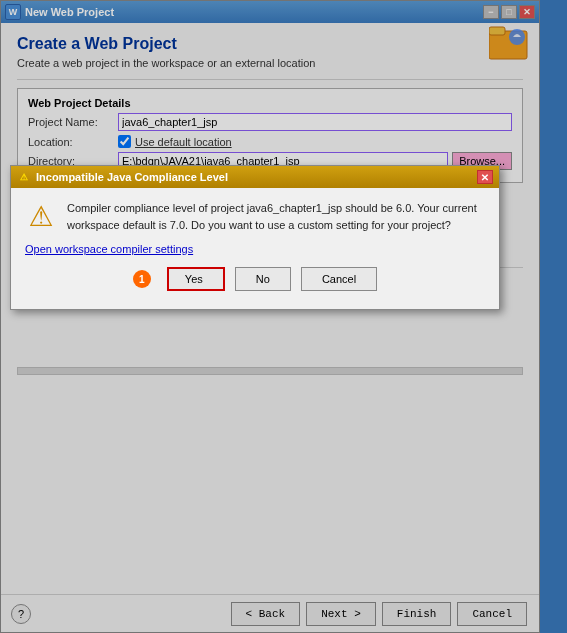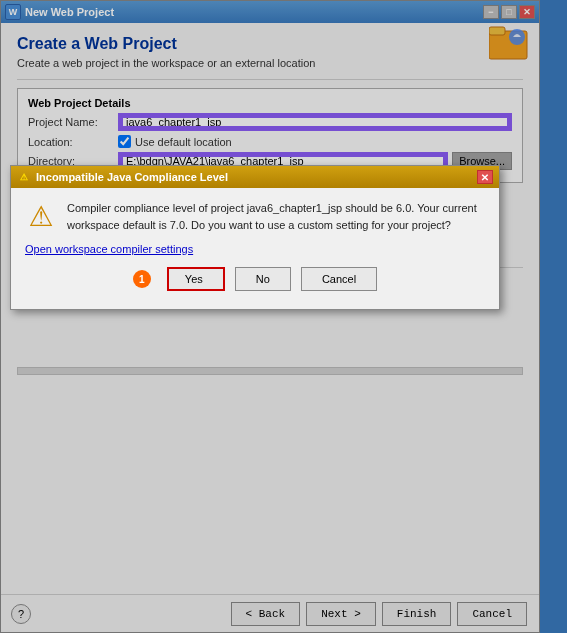--- a/index.html
+++ b/index.html
@@ -112,41 +112,42 @@
       font-size: 11px;
       color: #333;
       text-align: left;
       padding-right: 6px;
       flex-shrink: 0;
     }
 
     .form-input {
       flex: 1;
       height: 18px;
-      border: 5px solid #8b5cf6;
+      border: 1px solid #8b5cf6;
       background: white;
       padding: 0 3px;
       font-size: 11px;
     }
 
     .form-checkbox {
       margin-right: 4px;
     }
 
     .form-check-label {
       font-size: 11px;
       color: #333;
+      text-decoration: underline;
     }
 
     .browse-btn {
       margin-left: 4px;
       height: 18px;
       padding: 0 6px;
       font-size: 11px;
-      background: #a3a3a3;
+      background: #f9a8d4;
       border: 1px solid #888;
       cursor: pointer;
       white-space: nowrap;
     }
 
     
     .maven-section, .jstl-section {
       margin-bottom: 8px;
       padding: 0 4px;
     }

